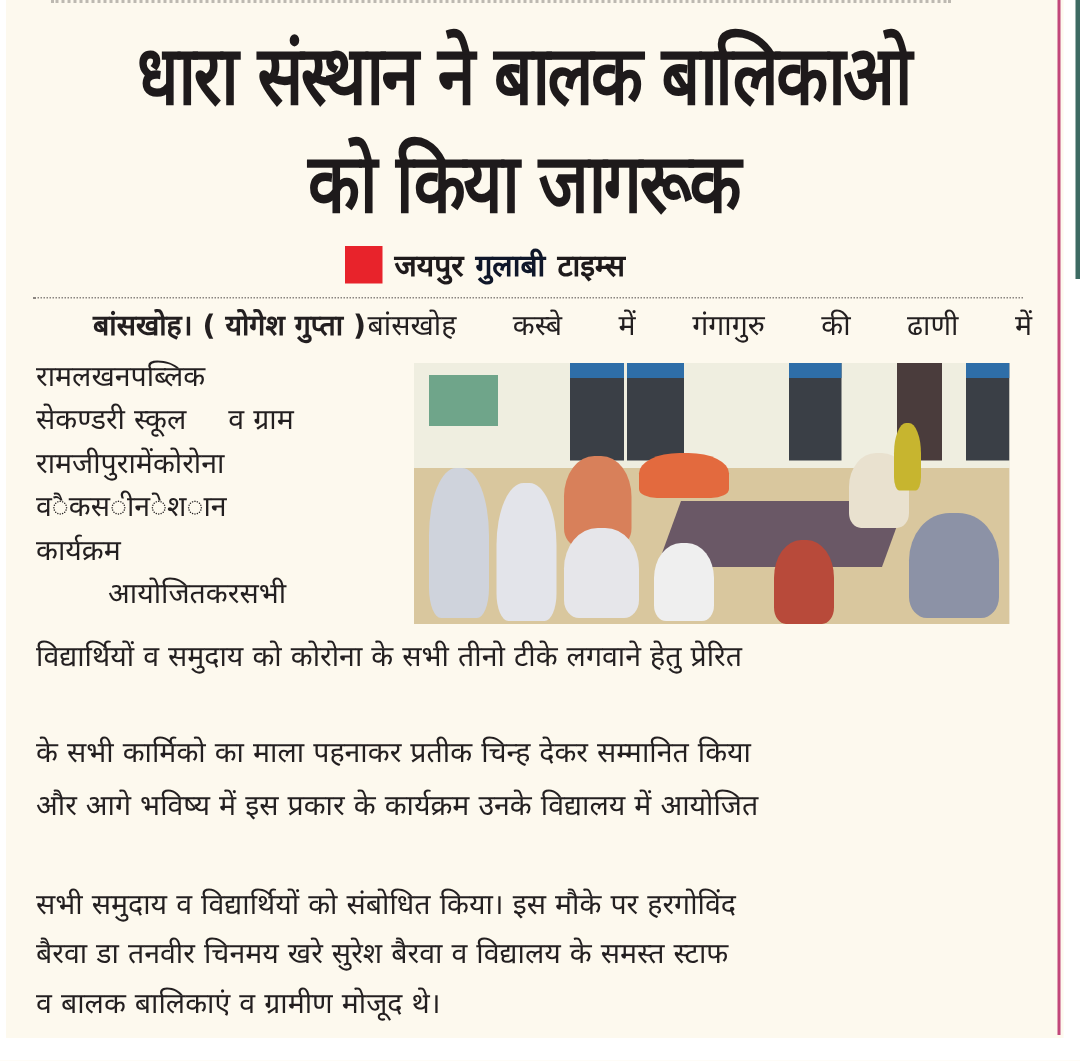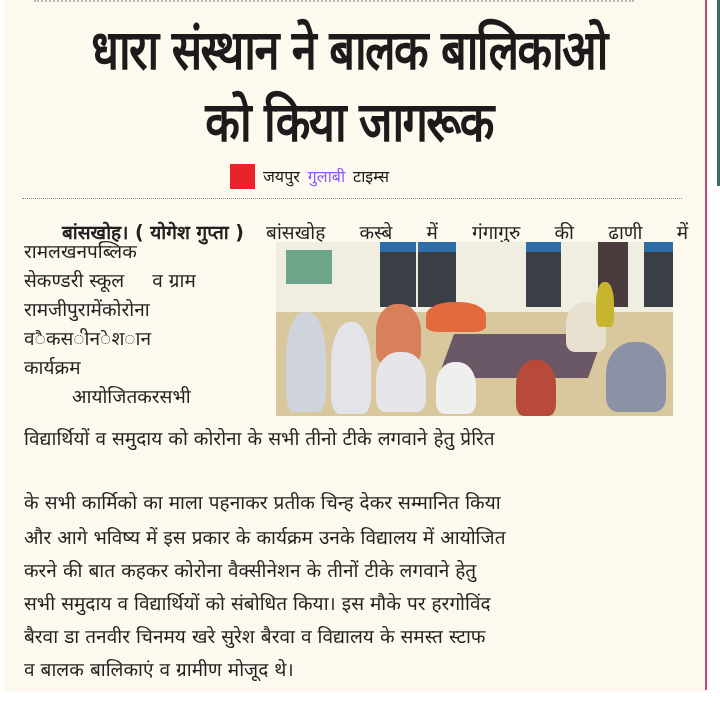--- a/index.html
+++ b/index.html
@@ -31,22 +31,22 @@
     font-size:55px; line-height:60px; letter-spacing:-2px;
     color:#1e1a1b; transform:scaleX(0.82); transform-origin:center;
   }
   .headline.l1 { top:20px; }
   .headline.l2 { top:92px; }
   .byline {
     position:absolute; left:226px; top:162px; height:28px;
     display:flex; align-items:center; gap:8px;
   }
   .red-square { width:25px; height:25px; background:#e8232b; }
-  .byline-text { font-weight:normal; font-size:16px; color:#1e1a1b; }
-  .byline-pink { color:#8b5cf6; }
+  .byline-text { font-weight:bold; font-size:20px; color:#1e1a1b; }
+  .byline-pink { color:#0f172a; }
   .dotted-sep {
     position:absolute; left:18px; top:198px; width:660px; height:0;
     border-top:1px dotted #8a8580;
   }
   .body-line {
     position:absolute; font-size:19px; line-height:26px; color:#231f20;
     white-space:nowrap;
   }
   .dateline { font-weight:bold; }
   .narrow { left:20px; width:247px; display:flex; justify-content:flex-start; }
@@ -74,21 +74,21 @@
 
   <div class="byline">
     <div class="red-square"></div>
     <span class="byline-text">जयपुर</span>
     <span class="byline-text byline-pink">गुलाबी</span>
     <span class="byline-text">टाइम्स</span>
   </div>
 
   <div class="dotted-sep"></div>
 
-  <div class="body-line" style="left:58px; top:204px; width:626px; display:flex; gap:22px;margin-top:15px;">
+  <div class="body-line" style="left:58px; top:204px; width:626px; display:flex; gap:1px;">
     <span class="dateline">बांसखोह। ( योगेश गुप्ता )</span>
     <span style="flex:1; text-align:justify; text-align-last:justify;">बांसखोह कस्बे में गंगागुरु की ढाणी में</span>
   </div>
 
   <div class="body-line narrow" style="top:238px;">
     <span>रामलखन</span>
     <span>पब्लिक</span>
   </div>
   <div class="body-line narrow" style="top:267px;gap:28px;">
     <span>सेकण्डरी स्कूल</span>
@@ -148,23 +148,20 @@
 
   <div class="body-line full" style="top:425px;">
       <span>विद्यार्थियों व समुदाय को कोरोना के सभी तीनो टीके लगवाने हेतु प्रेरित</span>
     </div>
   <div class="body-line full" style="top:489px;">
       <span>के सभी कार्मिको का माला पहनाकर प्रतीक चिन्ह देकर सम्मानित  किया</span>
     </div>
   <div class="body-line full" style="top:524px;">
       <span>और आगे भविष्य में इस प्रकार के कार्यक्रम उनके विद्यालय में आयोजित</span>
     </div>
-  <div class="body-line full" style="top:557px;">
-      <span>करने की बात कहकर कोरोना वैक्सीनेशन के तीनों टीके लगवाने हेतु</span>
-    </div>
   <div class="body-line full" style="top:590px;">
       <span>सभी समुदाय व विद्यार्थियों को संबोधित किया। इस मौके पर हरगोविंद</span>
     </div>
   <div class="body-line full" style="top:623px;">
       <span>बैरवा डा तनवीर चिनमय खरे सुरेश बैरवा व विद्यालय के समस्त स्टाफ</span>
     </div>
   <div class="body-line" style="left:20px; top:656px;"><span>व बालक बालिकाएं व ग्रामीण मोजूद थे।</span></div>
 </div>
 
 <div class="pink-rule"></div>

